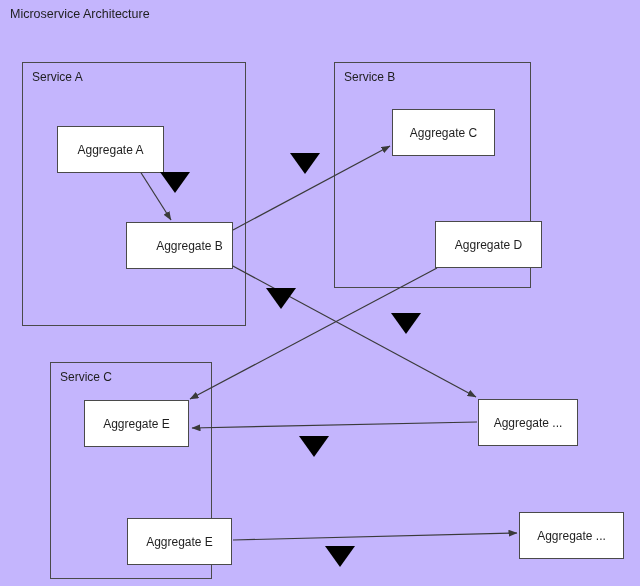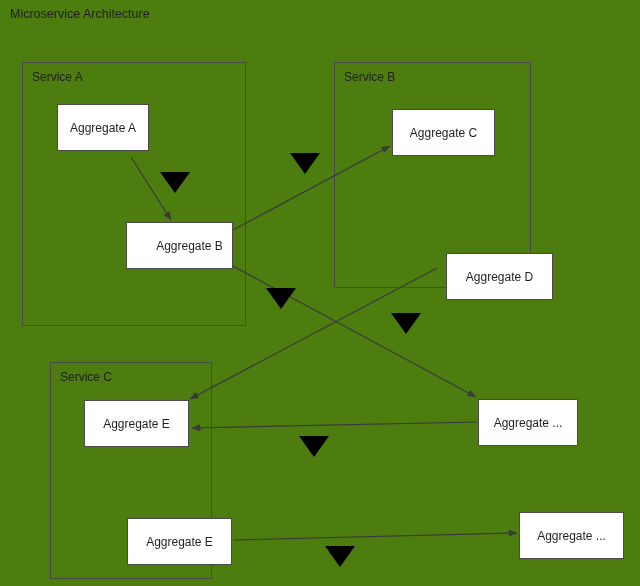--- a/index.html
+++ b/index.html
@@ -70,21 +70,21 @@
     width: 0;
     height: 0;
     border-left: 15px solid transparent;
     border-right: 15px solid transparent;
     border-top: 21px solid #000000;
   }
 </style>
 </head>
 <body>
 
-<div id="canvas" style="background: #4d7c0f;">
+<div id="canvas" style="background: #c4b5fd;">
 
   <div id="diagram-title" style="color: rgb(31, 31, 31);">Microservice Architecture</div>
 
   <div class="service-box" id="box-service-a" style="left: 22px; top: 62px; width: 224px; height: 264px; border-color: rgb(74, 74, 74);">
     <span class="service-label">Service A</span>
   </div>
   <div class="service-box" id="box-service-b" style="left: 334px; top: 62px; width: 197px; height: 226px; border-color: rgb(74, 74, 74);">
     <span class="service-label">Service B</span>
   </div>
   <div class="service-box" id="box-service-c" style="left: 50px; top: 362px; width: 162px; height: 217px; border-color: rgb(74, 74, 74);">
@@ -100,30 +100,30 @@
     <g id="edges-group">
         <line x1="131" y1="157" x2="171" y2="220" stroke="#3a3a3a" stroke-width="1.2" marker-end="url(#arrowhead)"></line>
         <line x1="233" y1="230" x2="390" y2="146" stroke="#3a3a3a" stroke-width="1.2" marker-end="url(#arrowhead)"></line>
         <line x1="231" y1="265" x2="476" y2="397" stroke="#3a3a3a" stroke-width="1.2" marker-end="url(#arrowhead)"></line>
         <line x1="437" y1="268" x2="190" y2="399" stroke="#3a3a3a" stroke-width="1.2" marker-end="url(#arrowhead)"></line>
         <line x1="477" y1="422" x2="192" y2="428" stroke="#3a3a3a" stroke-width="1.2" marker-end="url(#arrowhead)"></line>
         <line x1="233" y1="540" x2="517" y2="533" stroke="#3a3a3a" stroke-width="1.2" marker-end="url(#arrowhead)"></line>
       </g>
   </svg>
 
-  <div class="aggregate-box" id="agg-aggregate-a" style="left: 57px; top: 104px; width: 92px; height: 47px; border-color: rgb(74, 74, 74); text-align: center;">
+  <div class="aggregate-box" id="agg-aggregate-a" style="left: 57px; top: 126px; width: 107px; height: 47px; border-color: rgb(74, 74, 74); text-align: center;">
     <span class="aggregate-label">Aggregate A</span>
   </div>
   <div class="aggregate-box" id="agg-aggregate-b" style="left: 126px; top: 222px; width: 107px; height: 47px; border-color: rgb(74, 74, 74); padding-left: 20px;">
     <span class="aggregate-label">Aggregate B</span>
   </div>
   <div class="aggregate-box" id="agg-aggregate-c" style="left: 392px; top: 109px; width: 103px; height: 47px; border-color: rgb(74, 74, 74);">
     <span class="aggregate-label">Aggregate C</span>
   </div>
-  <div class="aggregate-box" id="agg-aggregate-d" style="left: 446px; top: 221px; width: 107px; height: 47px; border-color: rgb(74, 74, 74); margin-top: 32px;">
+  <div class="aggregate-box" id="agg-aggregate-d" style="left: 435px; top: 221px; width: 107px; height: 47px; border-color: rgb(74, 74, 74);">
     <span class="aggregate-label">Aggregate D</span>
   </div>
   <div class="aggregate-box" id="agg-aggregate-e-top" style="left: 84px; top: 400px; width: 105px; height: 47px; border-color: rgb(74, 74, 74);">
     <span class="aggregate-label">Aggregate E</span>
   </div>
   <div class="aggregate-box" id="agg-aggregate-e-bottom" style="left: 127px; top: 518px; width: 105px; height: 47px; border-color: rgb(74, 74, 74);">
     <span class="aggregate-label">Aggregate E</span>
   </div>
   <div class="aggregate-box" id="agg-aggregate-other-top" style="left: 478px; top: 399px; width: 100px; height: 47px; border-color: rgb(74, 74, 74);">
     <span class="aggregate-label">Aggregate ...</span>

